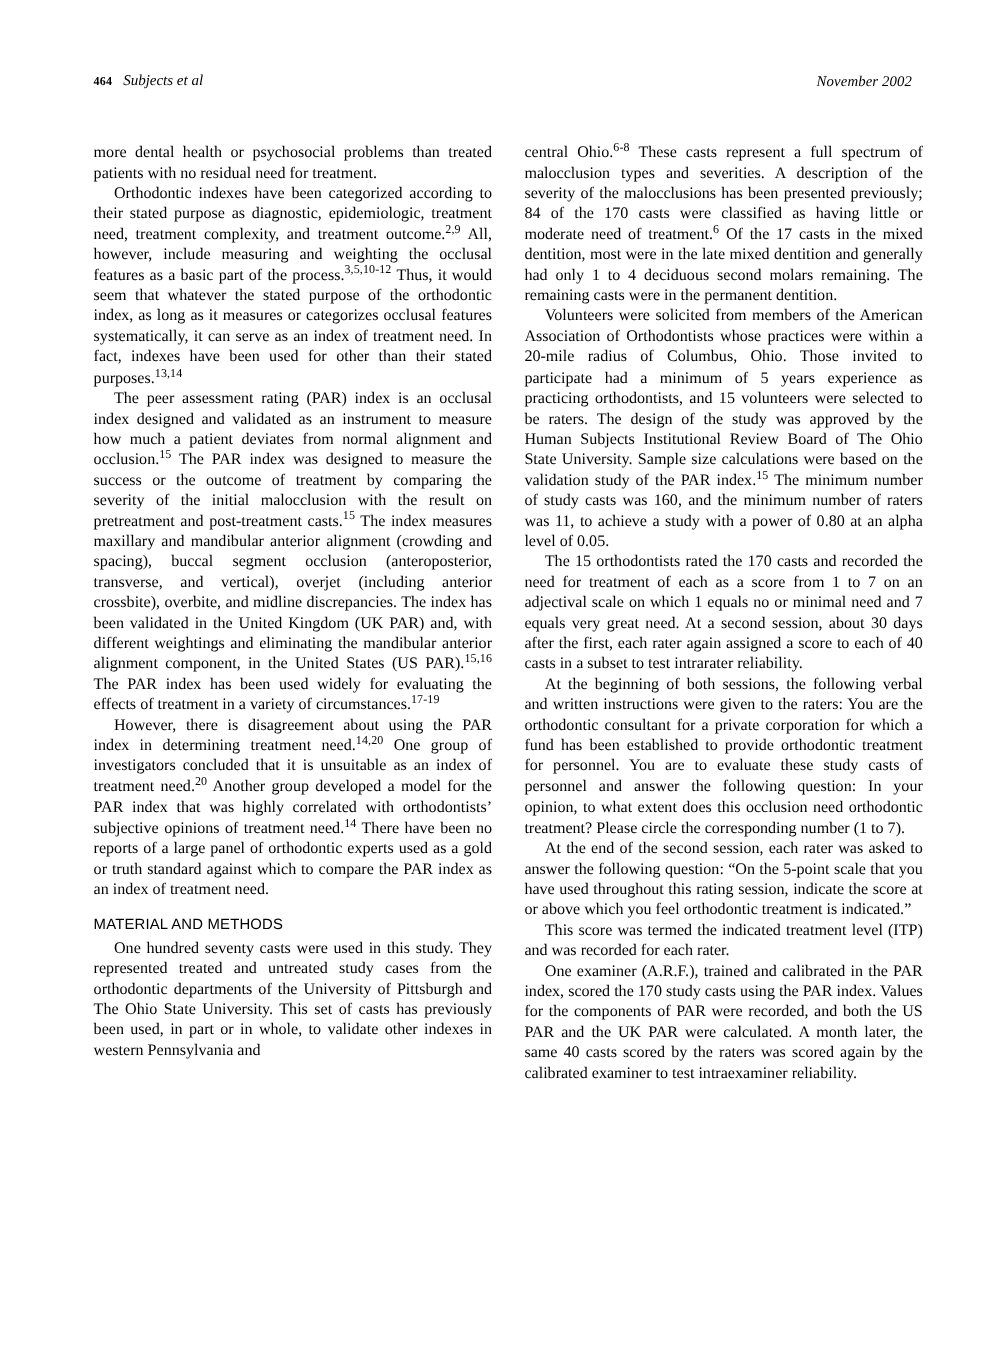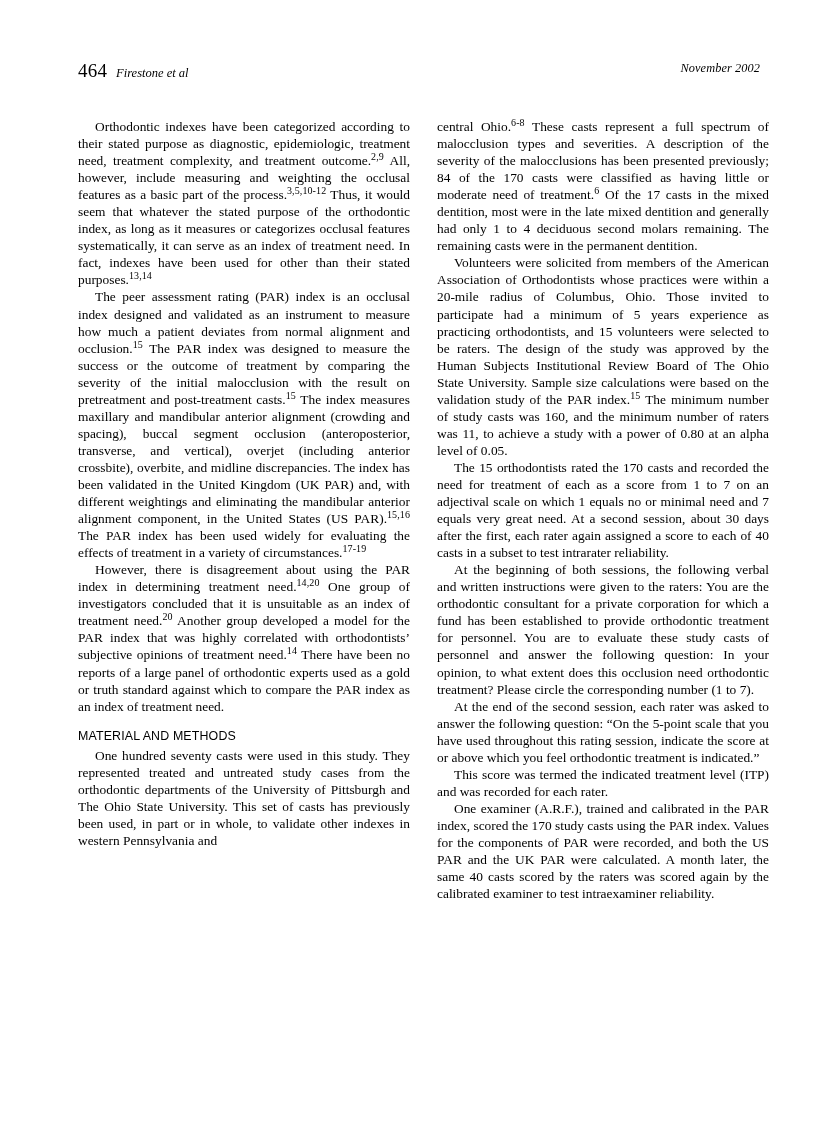--- a/index.html
+++ b/index.html
@@ -33,23 +33,23 @@
   }
   .rh-left {
     position: absolute;
     left: 0;
     top: 0;
     white-space: nowrap;
     font-size: 12.5px;
   }
   .rh-folio {
     font-family: "Liberation Serif", serif;
-    font-weight: normal;
+    font-weight: bold;
     font-style: normal;
-    font-size: 19px;
+    font-size: 10px;
     letter-spacing: 0.2px;
   }
   .rh-author {
     font-style: italic;
     font-size: 12.5px;
     margin-left: 9px;
   }
   .rh-right {
     position: absolute;
     right: 0;
@@ -112,31 +112,32 @@
     text-transform: none;
   }
 </style>
 </head>
 <body>
 
 <div class="page">
 
   <div class="running-head">
     <div class="rh-left">
-      <span class="rh-folio">464</span><span class="rh-author">Firestone et al</span>
+      <span class="rh-folio">464</span><span class="rh-author">Subjects et al</span>
     </div>
     <div class="rh-right">
       <span class="rh-date">November 2002</span>
     </div>
   </div>
 
   <div class="columns">
 
     <div class="col col-left">
 
+      <p class="para no-indent"><span>more dental health or psychosocial problems than treated patients with no residual need for treatment.</span></p>
 
       <p class="para"><span>Orthodontic indexes have been categorized according to their stated purpose as diagnostic, epidemiologic, treatment need, treatment complexity, and treatment outcome.</span><sup>2,9</sup><span> All, however, include measuring and weighting the occlusal features as a basic part of the process.</span><sup>3,5,10-12</sup><span> Thus, it would seem that whatever the stated purpose of the orthodontic index, as long as it measures or categorizes occlusal features systematically, it can serve as an index of treatment need. In fact, indexes have been used for other than their stated purposes.</span><sup>13,14</sup></p>
 
       <p class="para"><span>The peer assessment rating (PAR) index is an occlusal index designed and validated as an instrument to measure how much a patient deviates from normal alignment and occlusion.</span><sup>15</sup><span> The PAR index was designed to measure the success or the outcome of treatment by comparing the severity of the initial malocclusion with the result on pretreatment and post-treatment casts.</span><sup>15</sup><span> The index measures maxillary and mandibular anterior alignment (crowding and spacing), buccal segment occlusion (anteroposterior, transverse, and vertical), overjet (including anterior crossbite), overbite, and midline discrepancies. The index has been validated in the United Kingdom (UK PAR) and, with different weightings and eliminating the mandibular anterior alignment component, in the United States (US PAR).</span><sup>15,16</sup><span> The PAR index has been used widely for evaluating the effects of treatment in a variety of circumstances.</span><sup>17-19</sup></p>
 
       <p class="para"><span>However, there is disagreement about using the PAR index in determining treatment need.</span><sup>14,20</sup><span> One group of investigators concluded that it is unsuitable as an index of treatment need.</span><sup>20</sup><span> Another group developed a model for the PAR index that was highly correlated with orthodontists’ subjective opinions of treatment need.</span><sup>14</sup><span> There have been no reports of a large panel of orthodontic experts used as a gold or truth standard against which to compare the PAR index as an index of treatment need.</span></p>
 
 
       <h2 class="section-head">MATERIAL AND METHODS</h2>
 

